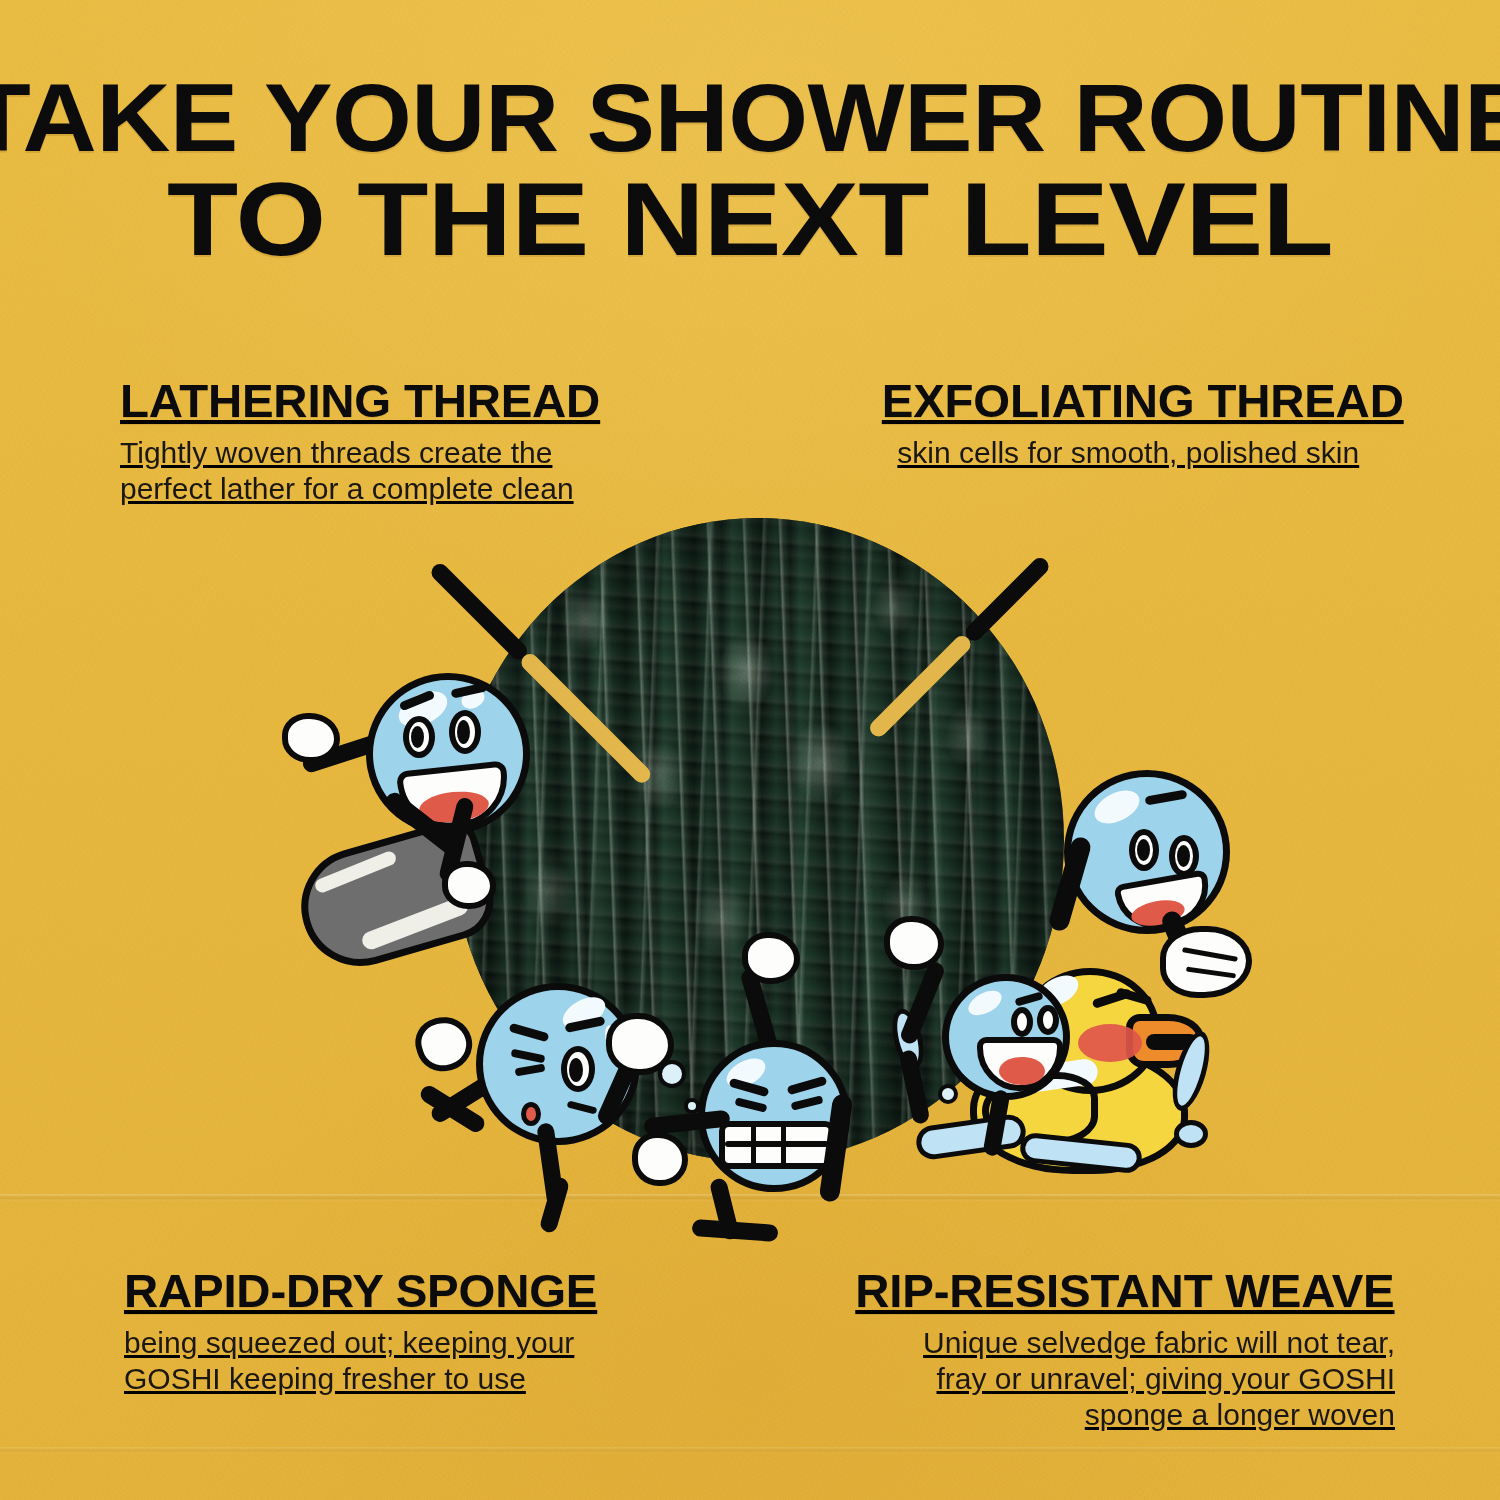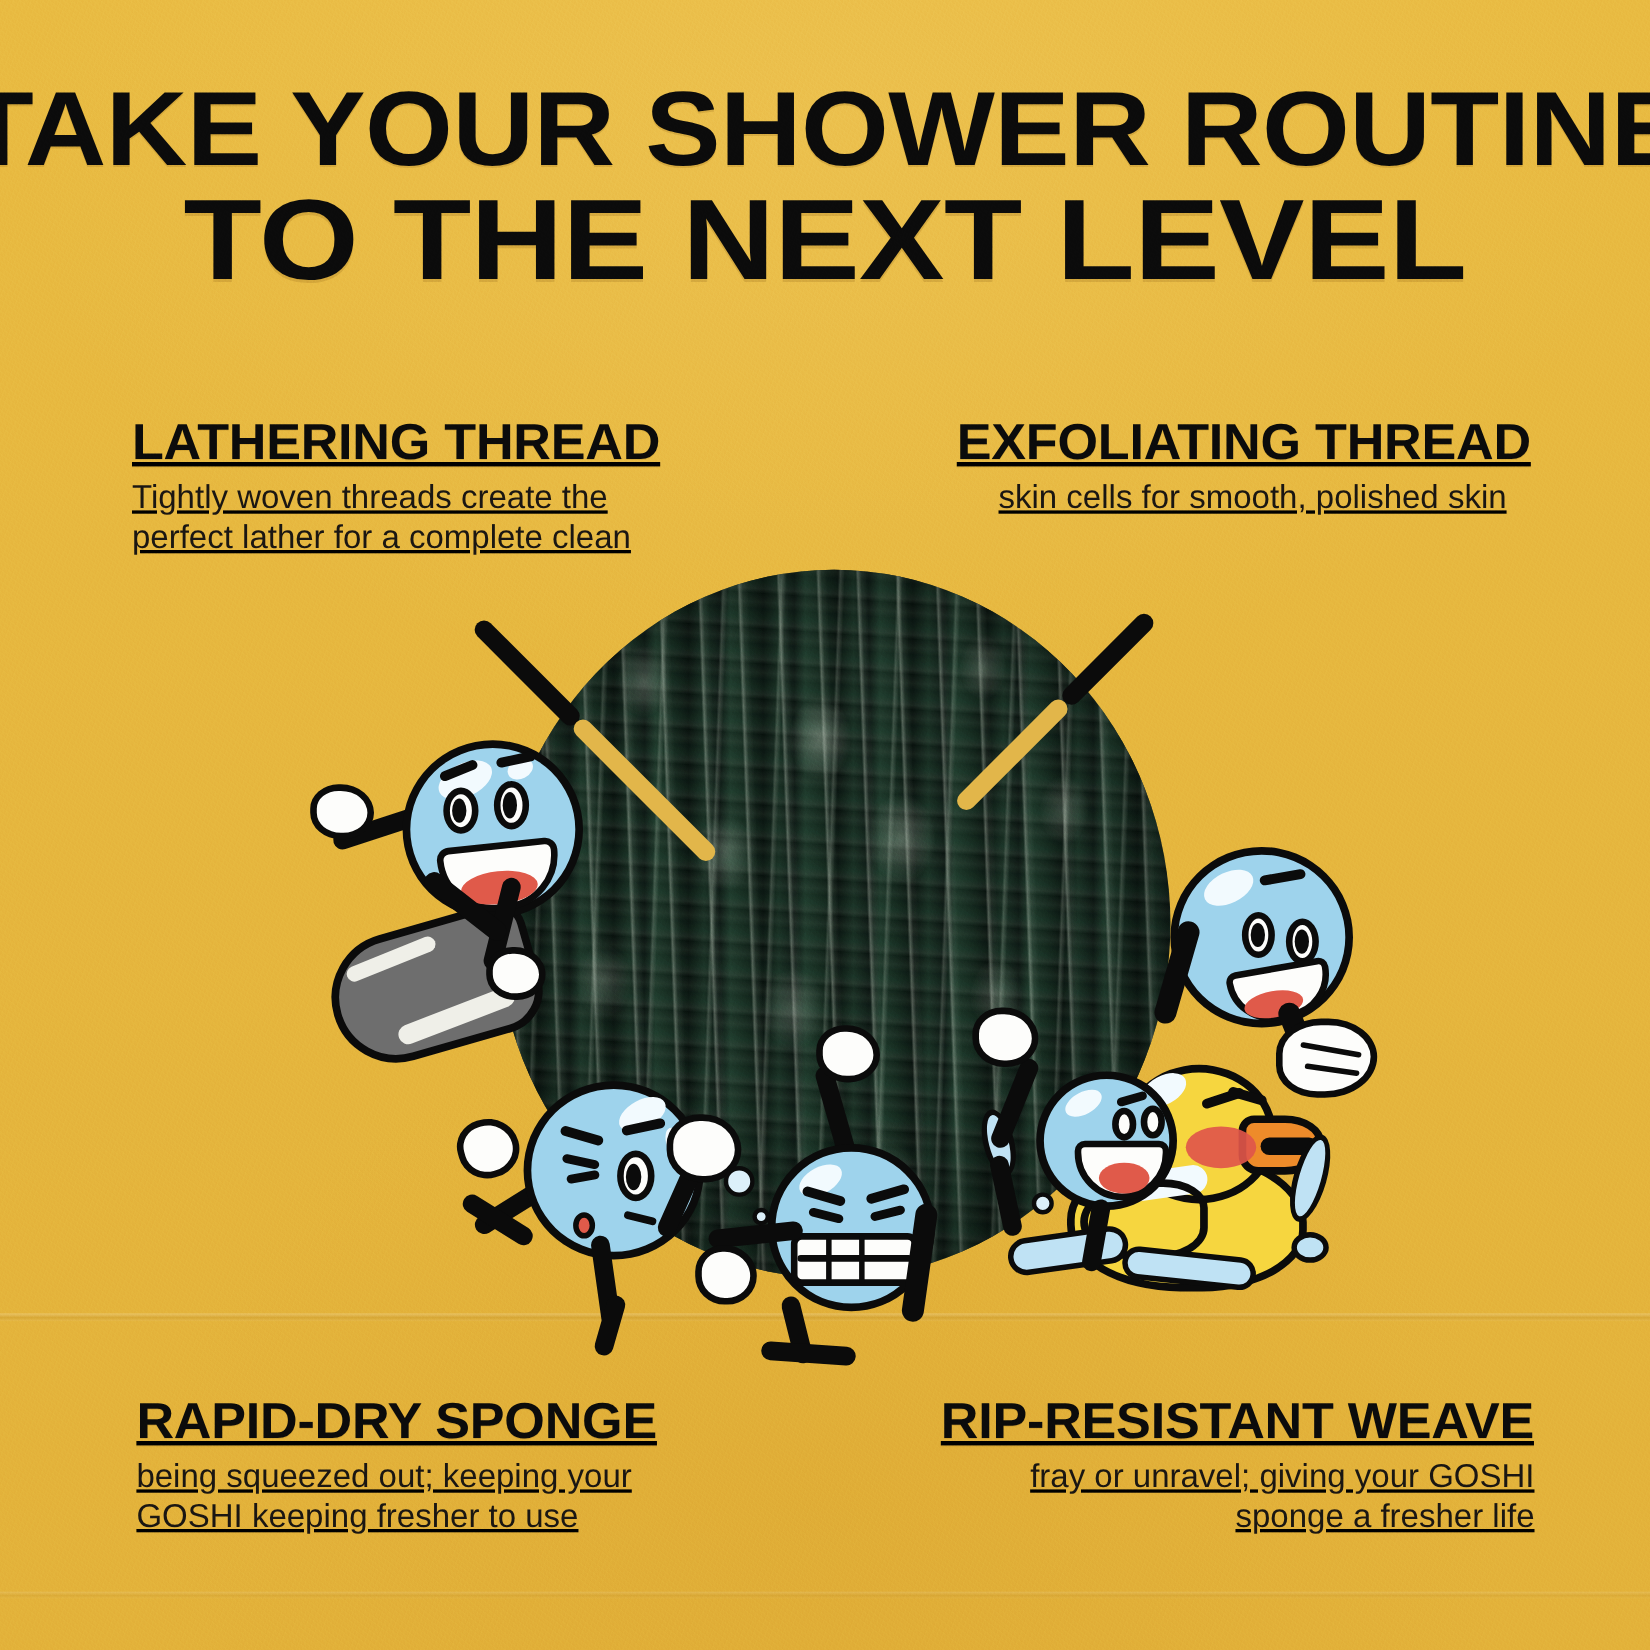--- a/index.html
+++ b/index.html
@@ -64,21 +64,21 @@
     text-shadow:0 1px 0 rgba(120,80,10,.16);
   }
   .feat-body{
     margin-top:10px;
     font-size:30px;line-height:1.20;color:#1A1612;
     font-weight:400;
   }
   .feat-body div{white-space:nowrap;}
 
   .f-lather{left:120px;top:378px;text-align:left;}
-  .f-exfol{right:108px;top:378px;text-align:center;}
+  .f-exfol{right:96px;top:378px;text-align:left;}
   .f-exfol .feat-title{transform-origin:right center;}
   .f-rapid{left:124px;top:1268px;text-align:left;}
   .f-rip{right:105px;top:1268px;text-align:right;}
   .f-rip .feat-title{transform-origin:right center;}
 
   
   #circle-wrap{
     position:absolute;left:452px;top:518px;width:612px;height:644px;
     border-radius:50%;overflow:hidden;
   }
@@ -346,21 +346,22 @@
     <div class="feat-title">RAPID-DRY SPONGE</div>
     <div class="feat-body">
       <div>being squeezed out; keeping your</div>
       <div>GOSHI keeping fresher to use</div>
     </div>
   </div>
 
   <div class="feature f-rip">
     <div class="feat-title">RIP-RESISTANT WEAVE</div>
     <div class="feat-body">
+      <div>Unique selvedge fabric will not tear,</div>
       <div>fray or unravel; giving your GOSHI</div>
-      <div>sponge a fresher life</div>
+      <div>sponge a longer woven</div>
     </div>
   </div>
 
   <div id="grain"></div>
   <div id="seam"></div>
   <div id="seam2"></div>
 </div>
 
 </body></html>

